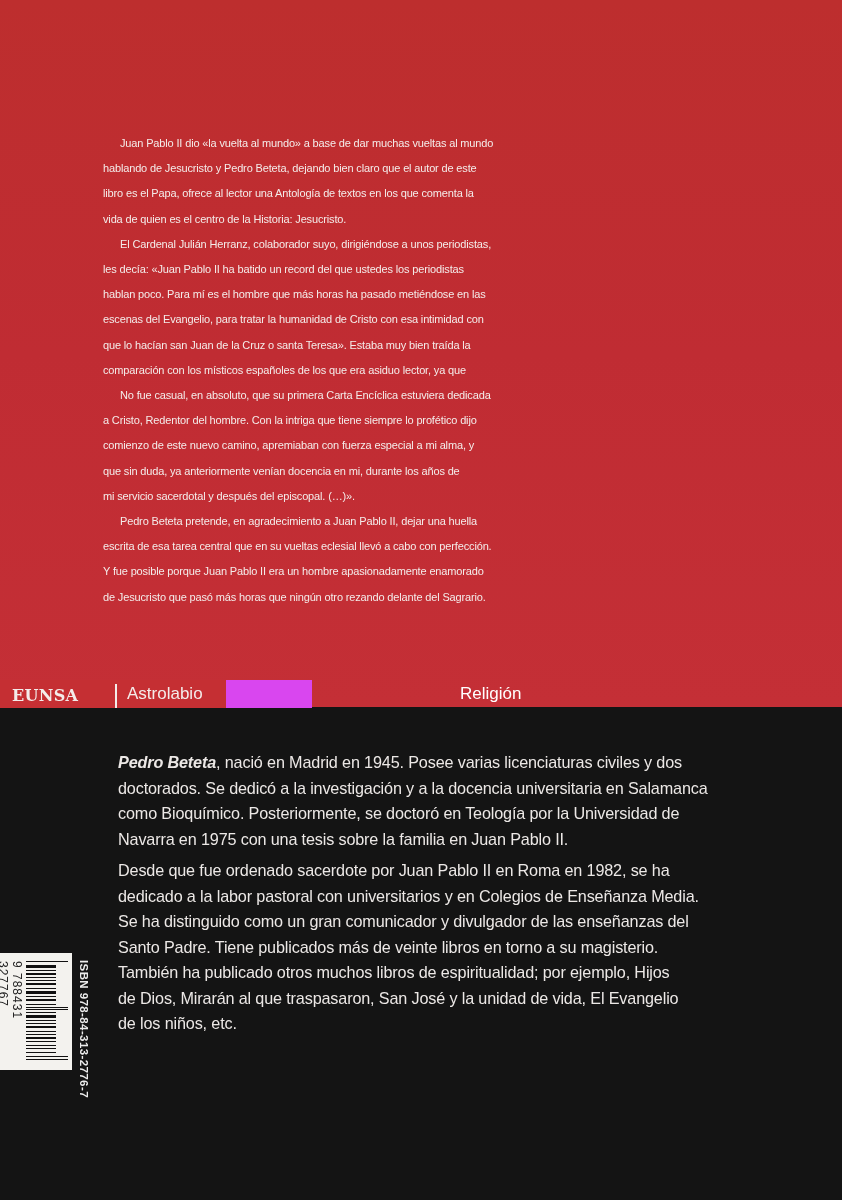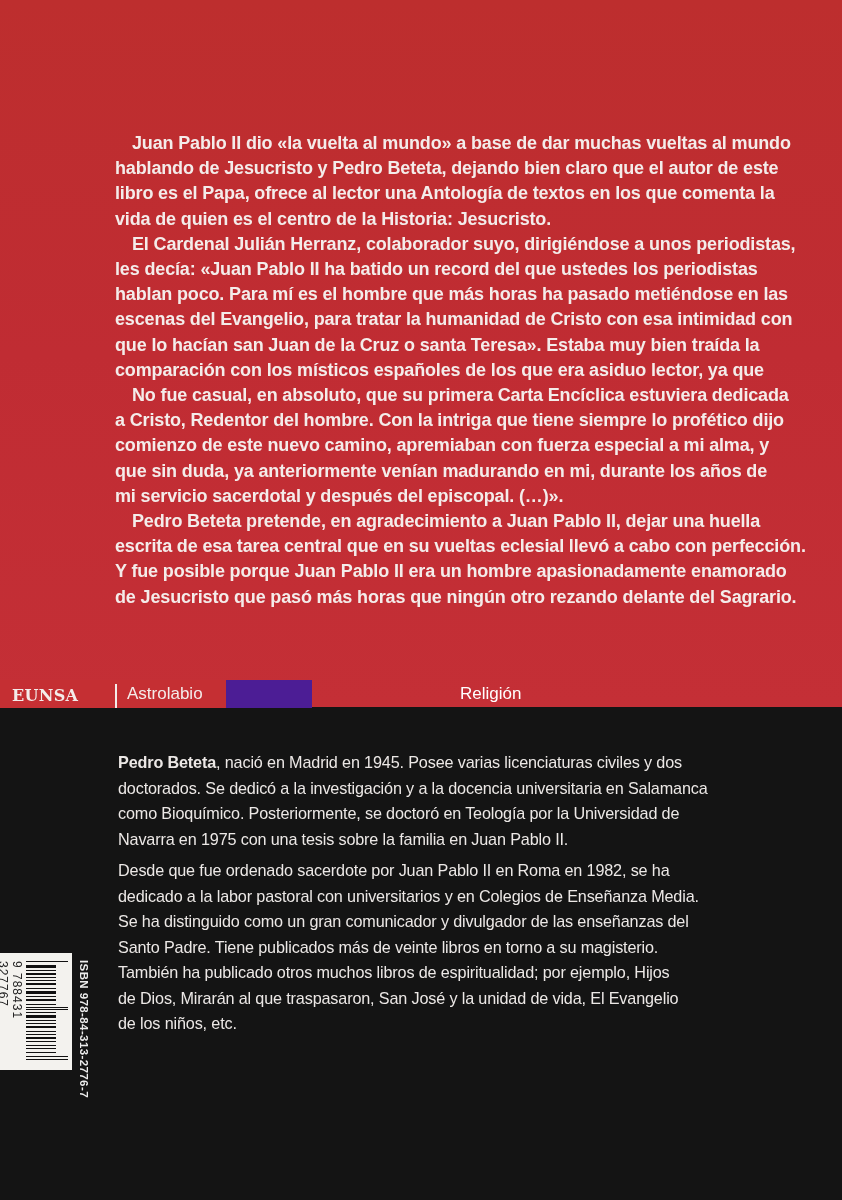--- a/index.html
+++ b/index.html
@@ -9,37 +9,36 @@
   }
   .top {
     position: absolute; left: 0; top: 0; width: 842px; height: 707px;
     background: linear-gradient(180deg, #bd2e2e 0%, #c02c33 50%, #c42f36 100%);
   }
   .bottom {
     position: absolute; left: 0; top: 707px; width: 842px; height: 493px;
     background: #141414;
   }
   .blurb {
-    position: absolute; left: 132px; top: 131px; width: 580px;
-    color: #f4ecea; font-size: 18px; line-height: 25.2px;
+    position: absolute; left: 120px; top: 131px; width: 580px;
+    color: #f4ecea; font-size: 11px; line-height: 25.2px;
     letter-spacing: -0.15px;
-    font-weight: bold;
   }
   .blurb p { margin: 0; text-indent: 0; }
   .blurb p .ln { display: block; white-space: nowrap; }
   .collection {
     position: absolute; left: 0; top: 680px; height: 28px; width: 312px;
   }
   .brand-red {
     position: absolute; left: 0; top: 0; width: 226px; height: 28px;
     background: #c52f33;
   }
   .brand-black {
     position: absolute; left: 226px; top: 0; width: 86px; height: 28px;
-    background: #4c1d95;
+    background: #d946ef;
   }
   .eunsa {
     position: absolute; left: 12px; top: 6px;
     font-family: "DejaVu Serif", serif; font-weight: bold; font-size: 16px;
     color: #f4ecea; letter-spacing: 0.3px;
   }
   .sep {
     position: absolute; left: 115px; top: 4px; width: 2px; height: 24px; background: #f4ecea;
   }
   .astrolabio {
@@ -47,21 +46,21 @@
   }
   .religion {
     position: absolute; left: 234px; top: 4px; font-size: 17px; color: #ffffff;
   }
   .bio {
     position: absolute; left: 118px; top: 750px; width: 600px;
     color: #ece8e6; font-size: 16.2px; line-height: 25.5px; letter-spacing: -0.15px;
   }
   .bio p { margin: 0 0 6px 0; }
   .bio .ln { display: block; white-space: nowrap; }
-  .bio b { font-weight: bold; }
+  .bio b { font-weight: bold; font-style: italic; }
   .barcode {
     position: absolute; left: 0; top: 953px; width: 72px; height: 117px;
     background: #f3f2ee;
   }
   .bars { position: absolute; left: 26px; top: 8px; width: 42px; height: 100px; }
   .bar { position: absolute; left: 0; height: 1px; background: #111; }
   .digits {
     position: absolute; left: 6px; top: 8px; width: 18px; height: 104px;
     writing-mode: vertical-rl; font-size: 12px; color: #222; letter-spacing: 1px;
   }
@@ -86,21 +85,21 @@
       <span class="ln" style="margin-left:-17px">les decía: «Juan Pablo II ha batido un record del que ustedes los periodistas</span>
       <span class="ln" style="margin-left:-17px">hablan poco. Para mí es el hombre que más horas ha pasado metiéndose en las</span>
       <span class="ln" style="margin-left:-17px">escenas del Evangelio, para tratar la humanidad de Cristo con esa intimidad con</span>
       <span class="ln" style="margin-left:-17px">que lo hacían san Juan de la Cruz o santa Teresa». Estaba muy bien traída la</span>
       <span class="ln" style="margin-left:-17px">comparación con los místicos españoles de los que era asiduo lector, ya que</span>
     </p>
     <p>
       <span class="ln">No fue casual, en absoluto, que su primera Carta Encíclica estuviera dedicada</span>
       <span class="ln" style="margin-left:-17px">a Cristo, Redentor del hombre. Con la intriga que tiene siempre lo profético dijo</span>
       <span class="ln" style="margin-left:-17px">comienzo de este nuevo camino, apremiaban con fuerza especial a mi alma, y</span>
-      <span class="ln" style="margin-left:-17px">que sin duda, ya anteriormente venían madurando en mi, durante los años de</span>
+      <span class="ln" style="margin-left:-17px">que sin duda, ya anteriormente venían docencia en mi, durante los años de</span>
       <span class="ln" style="margin-left:-17px">mi servicio sacerdotal y después del episcopal. (…)».</span>
     </p>
     <p>
       <span class="ln">Pedro Beteta pretende, en agradecimiento a Juan Pablo II, dejar una huella</span>
       <span class="ln" style="margin-left:-17px">escrita de esa tarea central que en su vueltas eclesial llevó a cabo con perfección.</span>
       <span class="ln" style="margin-left:-17px">Y fue posible porque Juan Pablo II era un hombre apasionadamente enamorado</span>
       <span class="ln" style="margin-left:-17px">de Jesucristo que pasó más horas que ningún otro rezando delante del Sagrario.</span>
     </p>
   </div>
 </div>

